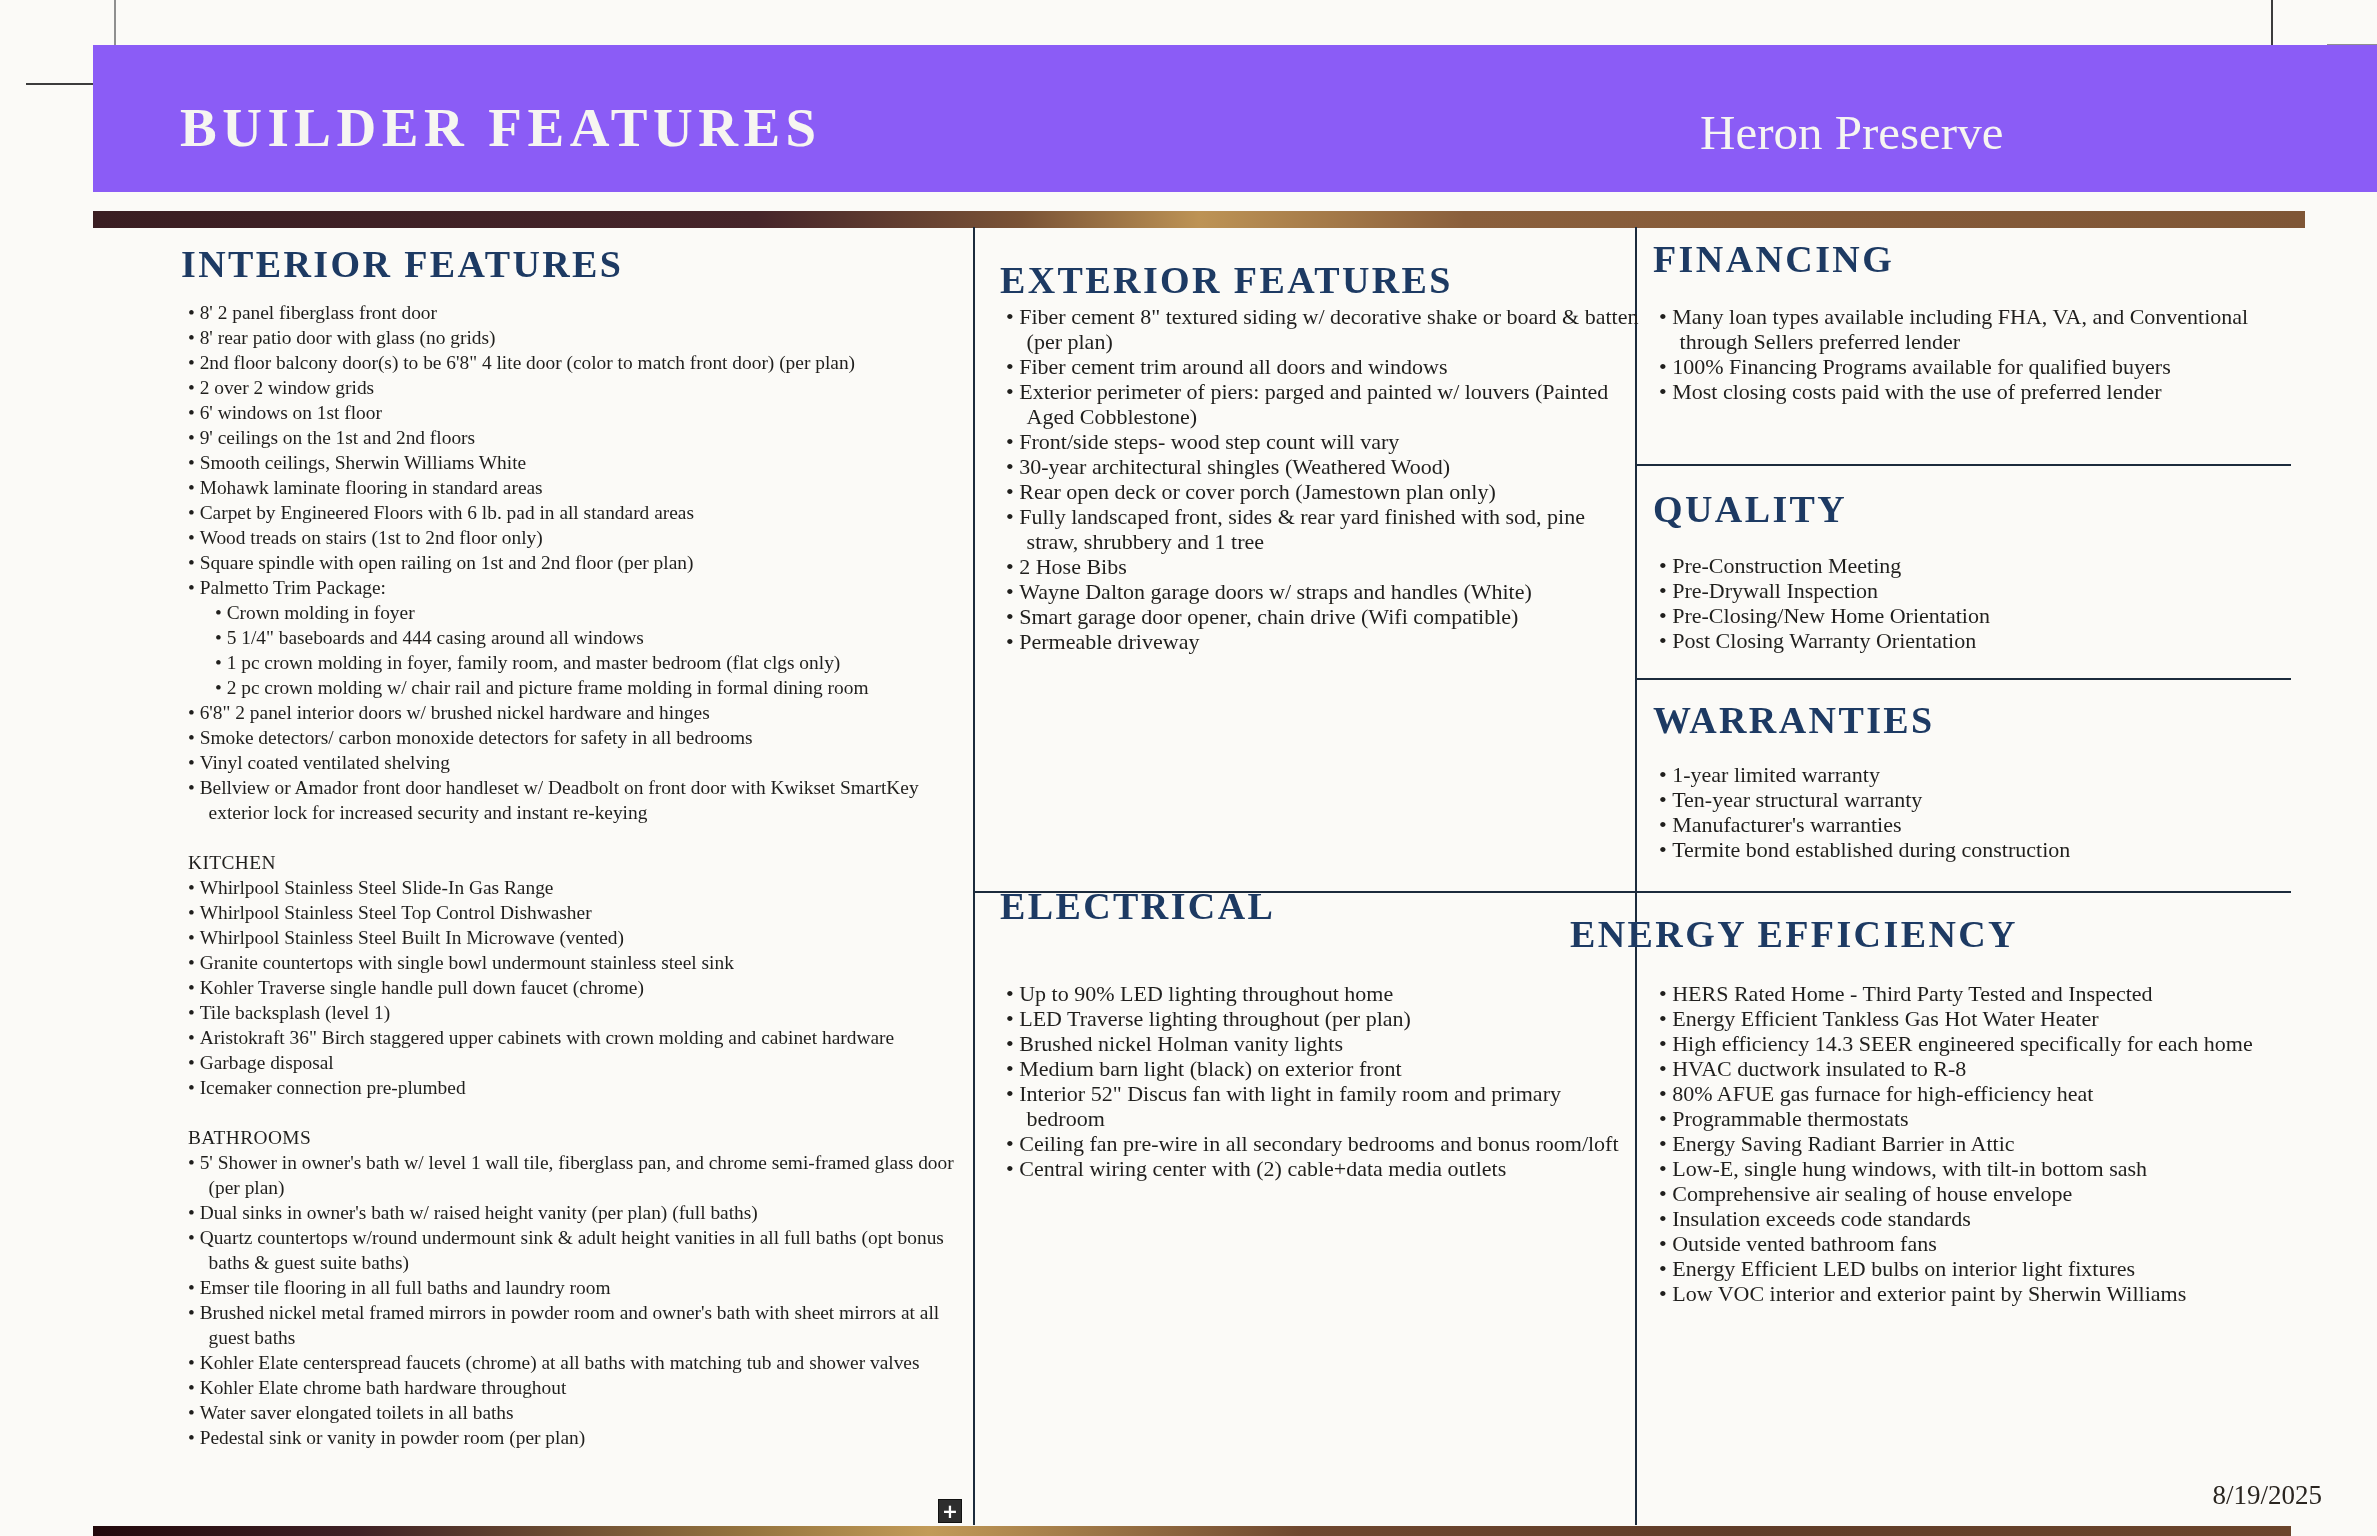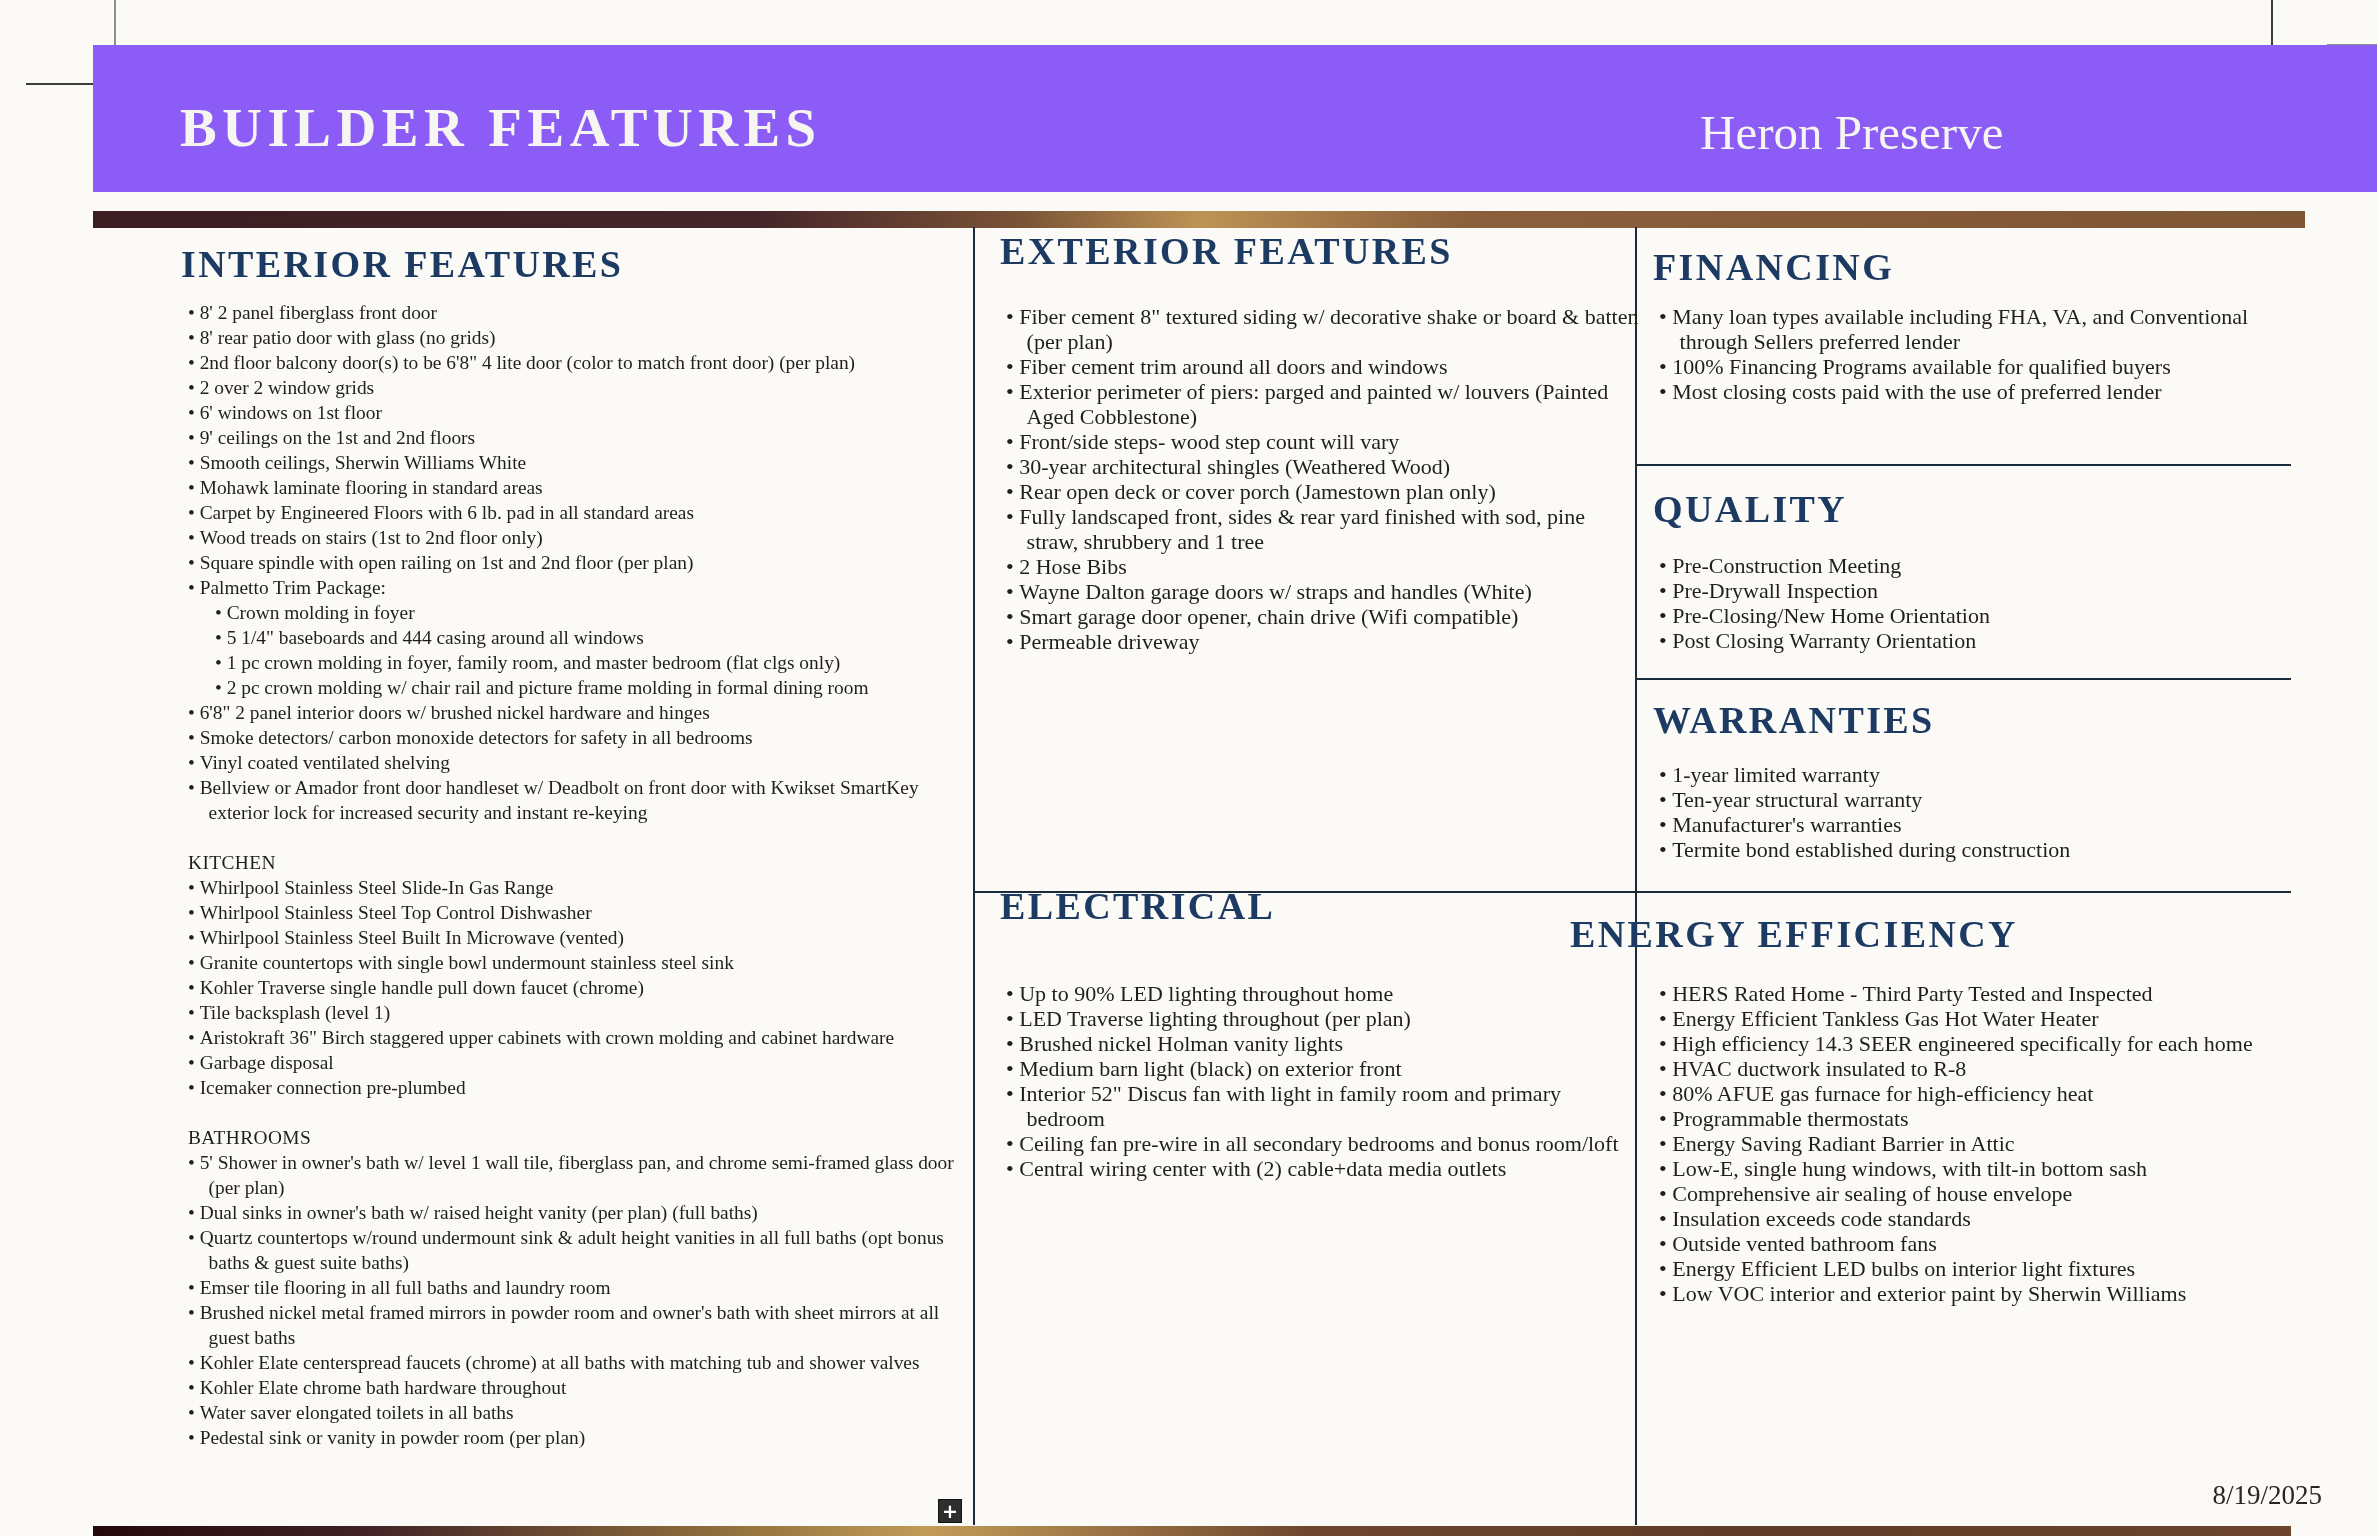--- a/index.html
+++ b/index.html
@@ -114,21 +114,21 @@
         <div class="li"><span>Quartz countertops w/round undermount sink &amp; adult height vanities in all full baths (opt bonus baths &amp; guest suite baths)</span></div>
         <div class="li"><span>Emser tile flooring in all full baths and laundry room</span></div>
         <div class="li"><span>Brushed nickel metal framed mirrors in powder room and owner's bath with sheet mirrors at all guest baths</span></div>
         <div class="li"><span>Kohler Elate centerspread faucets (chrome) at all baths with matching tub and shower valves</span></div>
         <div class="li"><span>Kohler Elate chrome bath hardware throughout</span></div>
         <div class="li"><span>Water saver elongated toilets in all baths</span></div>
         <div class="li"><span>Pedestal sink or vanity in powder room (per plan)</span></div>
       </div>
   </div>
 
-  <div class="sec-h" style="left:1000px;top:229px;">EXTERIOR FEATURES</div>
+  <div class="sec-h" style="left:1000px;top:258px;">EXTERIOR FEATURES</div>
   <div class="list wide" style="left:1006px;top:304px;width:634px;">
 
   <div class="li"><span>Fiber cement 8" textured siding w/ decorative shake or board &amp; batten (per plan)</span></div>
       <div class="li"><span>Fiber cement trim around all doors and windows</span></div>
       <div class="li"><span>Exterior perimeter of piers: parged and painted w/ louvers (Painted Aged Cobblestone)</span></div>
       <div class="li"><span>Front/side steps- wood step count will vary</span></div>
       <div class="li"><span>30-year architectural shingles (Weathered Wood)</span></div>
       <div class="li"><span>Rear open deck or cover porch (Jamestown plan only)</span></div>
       <div class="li"><span>Fully landscaped front, sides &amp; rear yard finished with sod, pine straw, shrubbery and 1 tree</span></div>
       <div class="li"><span>2 Hose Bibs</span></div>
@@ -142,21 +142,21 @@
 
   <div class="li"><span>Up to 90% LED lighting throughout home</span></div>
       <div class="li"><span>LED Traverse lighting throughout (per plan)</span></div>
       <div class="li"><span>Brushed nickel Holman vanity lights</span></div>
       <div class="li"><span>Medium barn light (black) on exterior front</span></div>
       <div class="li"><span>Interior 52" Discus fan with light in family room and primary bedroom</span></div>
       <div class="li"><span>Ceiling fan pre-wire in all secondary bedrooms and bonus room/loft</span></div>
       <div class="li"><span>Central wiring center with (2) cable+data media outlets</span></div>
     </div>
 
-  <div class="sec-h" style="left:1653px;top:237px;margin-top:8px;">FINANCING</div>
+  <div class="sec-h" style="left:1653px;top:237px;">FINANCING</div>
   <div class="list wide" style="left:1659px;top:304px;width:646px;">
 
   <div class="li"><span>Many loan types available including FHA, VA, and Conventional through Sellers preferred lender</span></div>
       <div class="li"><span>100% Financing Programs available for qualified buyers</span></div>
       <div class="li"><span>Most closing costs paid with the use of preferred lender</span></div>
     </div>
 
   <div class="sec-h" style="left:1653px;top:487px;">QUALITY</div>
   <div class="list wide" style="left:1659px;top:553px;width:646px;">
 

